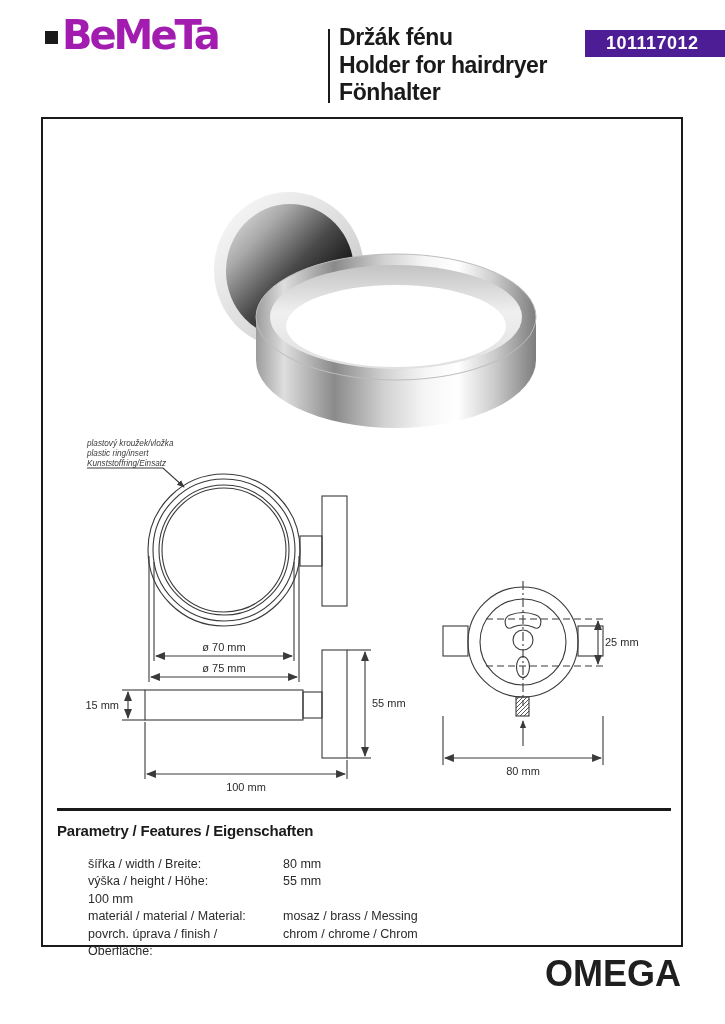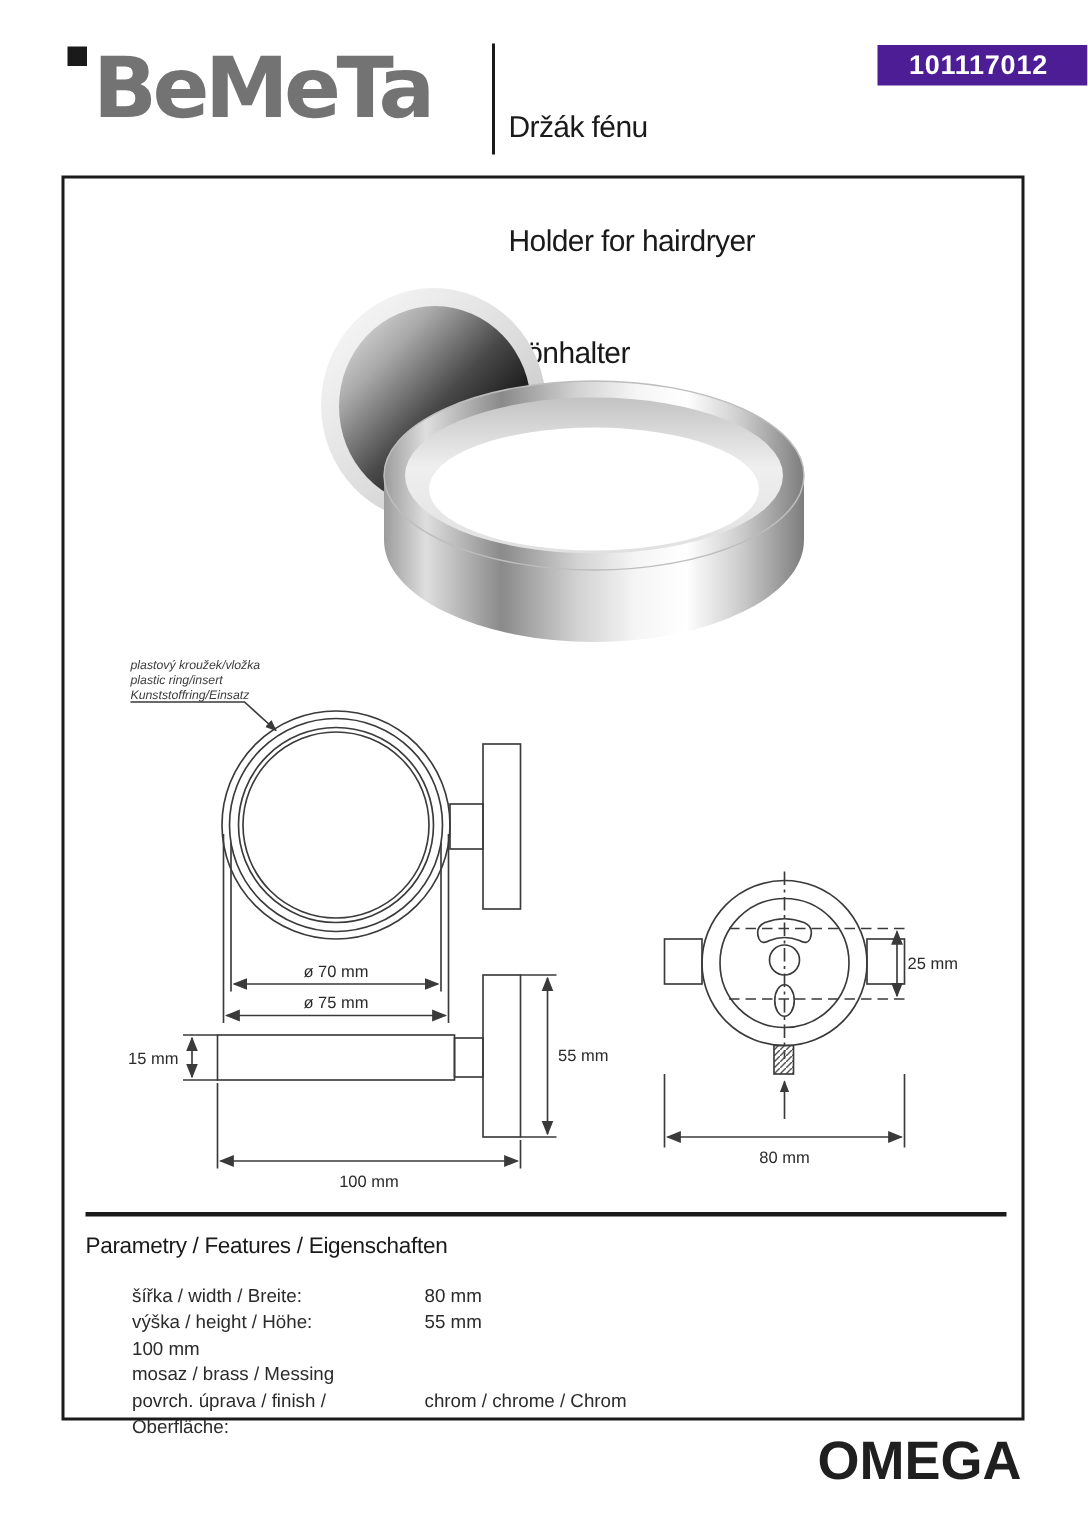--- a/index.html
+++ b/index.html
@@ -1,36 +1,36 @@
 <!DOCTYPE html>
 <html><head>
 <meta charset="utf-8">
 <style>
   html,body { margin:0; padding:0; background:#fff; }
   .page { position:relative; width:725px; height:1024px; background:#ffffff;
           font-family:"Liberation Sans", sans-serif; color:#1a1a1a; overflow:hidden; }
 
   
   .logo-square { position:absolute; left:45px; top:31px; width:13px; height:13px; background:#1a1a1a; }
-  .logo-text { position:absolute; left:62px; top:32px; font-family:"DejaVu Sans", sans-serif;
-               font-weight:bold; font-size:56px; line-height:1; letter-spacing:-3px; color:#737373; }
+  .logo-text { position:absolute; left:62px; top:15px; font-family:"DejaVu Sans", sans-serif;
+               font-weight:bold; font-size:40px; line-height:1; letter-spacing:-3px; color:#a21caf; }
   .header-divider { position:absolute; left:328px; top:29px; width:2px; height:74px; background:#1a1a1a; }
   .titles { position:absolute; left:339px; top:24px; }
-  .title-line { font-size:20px; font-weight:normal; line-height:27.5px; letter-spacing:-0.4px; white-space:nowrap;margin-top:48px; }
+  .title-line { font-size:23px; font-weight:bold; line-height:27.5px; letter-spacing:-0.4px; white-space:nowrap; }
   .badge { position:absolute; left:585px; top:30px; width:153px; height:27px; box-sizing:border-box;
            background:#4c1d95; color:#ffffff; font-size:18px; font-weight:bold; line-height:27px;
            padding-left:21px; letter-spacing:0.5px; }
 
   
   .frame { position:absolute; left:41px; top:117px; width:638px; height:826px; border:2px solid #1a1a1a; }
   svg.drawing { position:absolute; left:41px; top:117px; }
 
   
   .separator { position:absolute; left:57px; top:808px; width:614px; height:3px; background:#1a1a1a; }
-  .params-title { position:absolute; left:57px; top:822px; font-size:15px; font-weight:normal; letter-spacing:-0.2px; }
+  .params-title { position:absolute; left:57px; top:822px; font-size:15px; font-weight:bold; letter-spacing:-0.2px; }
   .params { position:absolute; left:57px; top:856px; font-size:12.5px; line-height:17.4px; color:#2b2b2b;margin-left:31px; }
   .param-row { display:flex; }
   .param-label { width:195px; }
   .omega { position:absolute; right:44px; top:953px; font-size:36px; font-weight:bold; color:#1f1f1f;margin-left:48px; }
 
   
   .dt  { font-family:"Liberation Sans", sans-serif; font-size:11px; fill:#2b2b2b; }
   .ann { font-family:"Liberation Sans", sans-serif; font-size:8.2px; font-style:italic; fill:#3a3a3a; }
 </style>
 </head>
@@ -179,20 +179,21 @@
       <span class="param-value">80 mm</span>
     </div>
     <div class="param-row">
       <span class="param-label">výška / height / Höhe:</span>
       <span class="param-value">55 mm</span>
     </div>
     <div class="param-row">
       <span class="param-value">100 mm</span>
     </div>
     <div class="param-row">
+      <span class="param-label">materiál / material / Material:</span>
       <span class="param-value">mosaz / brass / Messing</span>
     </div>
     <div class="param-row">
       <span class="param-label">povrch. úprava / finish / Oberfläche:</span>
       <span class="param-value">chrom / chrome / Chrom</span>
     </div>
   </div>
 
   <div class="omega">OMEGA</div>
 </div>

